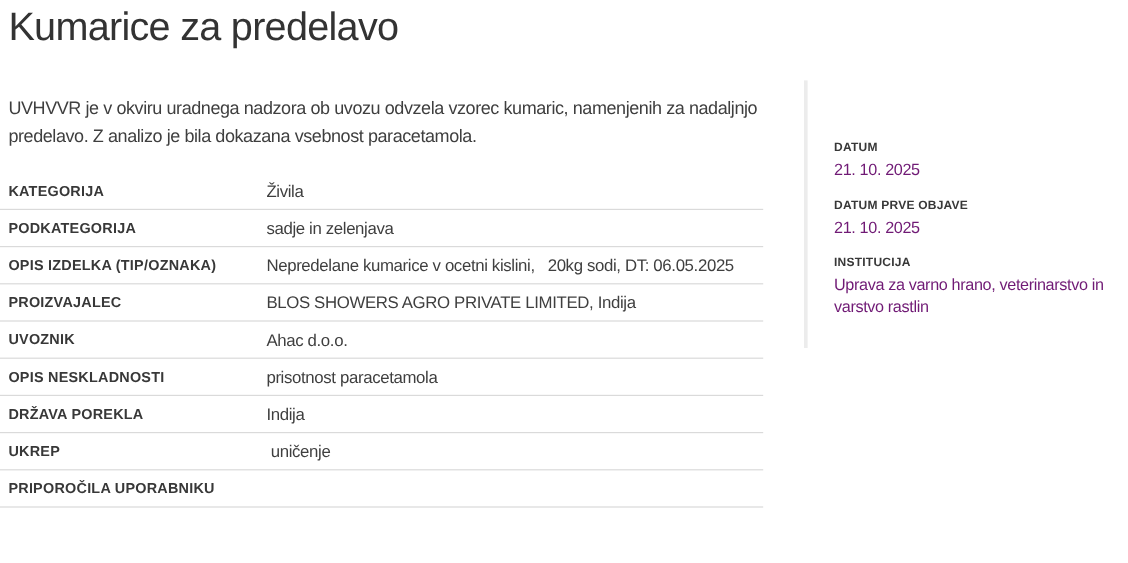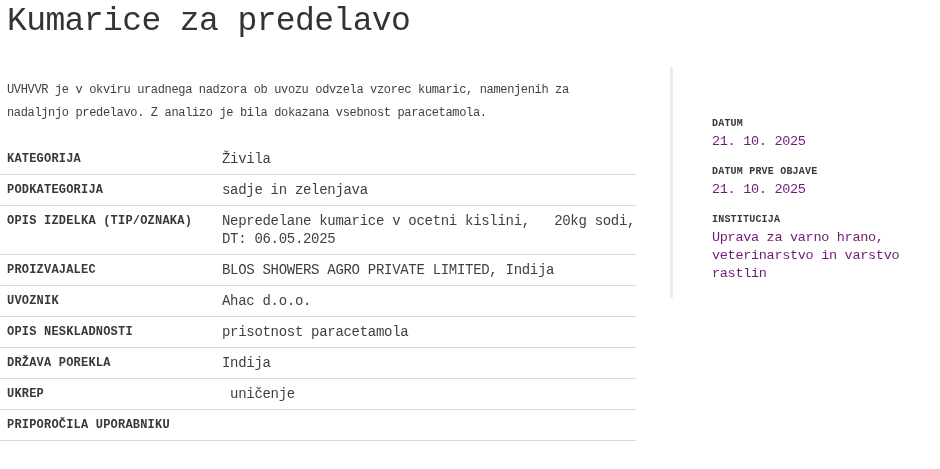--- a/index.html
+++ b/index.html
@@ -3,36 +3,36 @@
 <meta charset="utf-8">
 <style>
   * { box-sizing: border-box; margin: 0; padding: 0; }
   html, body { width: 940px; height: 469px; overflow: hidden; }
   body {
     background: #ffffff;
     font-family: "Liberation Sans", sans-serif;
     color: #3f3f3f;
     position: relative;
   }
-  .page { position: relative; width: 940px; height: 469px; font-family: Liberation Mono, monospace; }
+  .page { position: relative; width: 940px; height: 469px; }
 
   
   .main-col { position: absolute; left: 0; top: 0; width: 636px; }
   h1.page-title {
     margin: 0 0 0 7px;
     font-size: 33px;
     line-height: 43px;
     font-weight: 400;
     letter-spacing: -0.6px;
     color: #333333;
   }
   p.intro {
     margin: 36px 0 0 7px;
     width: 625px;
-    font-size: 12px;
+    font-size: 15px;
     line-height: 23px;
     letter-spacing: -0.35px;
     color: #3f3f3f;
   }
 
   .details { margin-top: 19px; width: 636px; }
   .row {
     display: flex;
     align-items: flex-start;
     padding: 6px 0 6px 7px;
@@ -58,21 +58,21 @@
   }
 
   
   .sidebar {
     position: absolute;
     left: 670px;
     top: 67px;
     width: 262px;
     min-height: 223px;
     border-left: 3px solid #ececec;
-    padding: 51px 0 0 39px;
+    padding: 51px 0 0 22px;
   }
   .sb-group { margin-bottom: 15px; }
   .sb-label {
     font-size: 10px;
     font-weight: 700;
     line-height: 12px;
     letter-spacing: 0.2px;
     color: #383838;
     text-transform: uppercase;
     margin-bottom: 3px;

